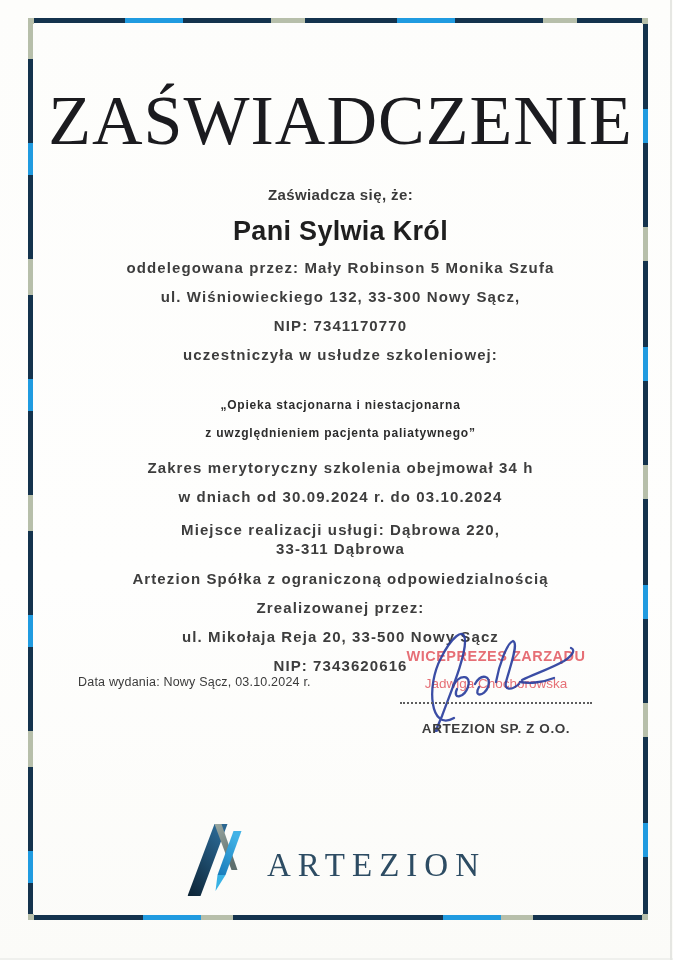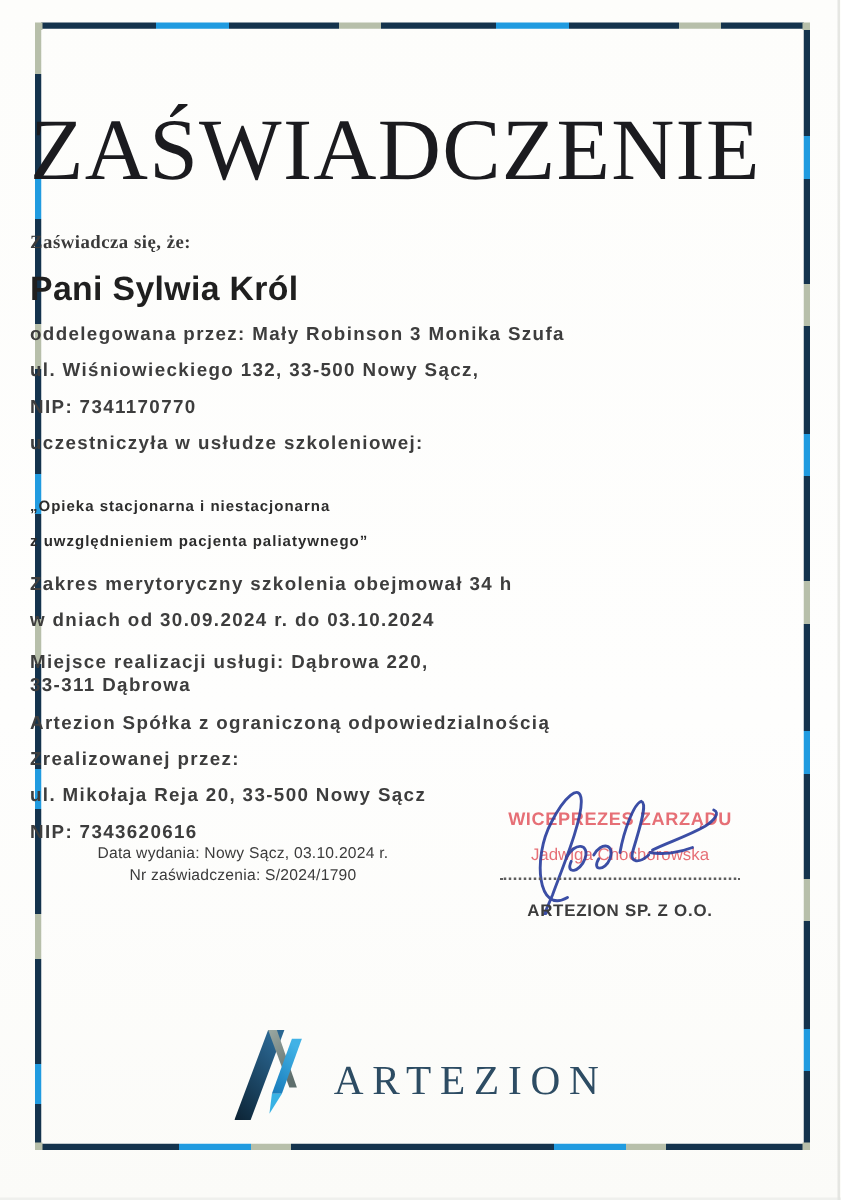--- a/index.html
+++ b/index.html
@@ -47,30 +47,30 @@
       #14334d 0 86px, #209be0 86px 120px, #14334d 120px 204px, #b7bfaa 204px 238px);
   }
   .frame .corner { position: absolute; width: 6px; height: 6px; background: #b7bfaa; }
   .frame .corner.tl { left: 0; top: 0; }
   .frame .corner.tr { right: 0; top: 0; }
   .frame .corner.bl { left: 0; bottom: 0; }
   .frame .corner.br { right: 0; bottom: 0; }
 
   
   .content {
-    position: absolute; left: 24px; right: 40px; top: 0;
-    text-align: left; color: #3d3d3d;
+    position: absolute; left: 48px; right: 40px; top: 0;
+    text-align: center; color: #3d3d3d;
   }
   .title {
     margin-top: 86px;
     font-family: "Liberation Serif", serif;
     font-size: 70px; line-height: 1; font-weight: 400;
     letter-spacing: 1px; color: #1b1b1f;
   }
-  .intro { margin-top: 30px; font-size: 15px; font-weight: 700; letter-spacing: .4px; color: #3a3a3a; font-family: Liberation Serif, serif; }
+  .intro { margin-top: 30px; font-size: 15px; font-weight: 700; letter-spacing: .4px; color: #3a3a3a; }
   .name  { margin-top: 13px; font-size: 27px; font-weight: 700; letter-spacing: .3px; color: #1f1f1f; }
   .line  { margin-top: 12px; font-size: 15px; line-height: 17px; font-weight: 700; letter-spacing: 1.1px; color: #3d3d3d; }
   .course { margin-top: 28px; font-size: 12px; line-height: 28px; font-weight: 700; letter-spacing: .8px; color: #2c2c2c; }
   .twoLine { line-height: 19px; margin-top: 15px; }
   .twoLine span { display: block; }
 
   
   .sig-block { position: absolute; left: 398px; top: 628px; width: 196px; text-align: center; }
   .stamp { position: absolute; left: 0; right: 0; top: 20px; color: #e2575f; opacity: .85; }
   .stamp-role { font-size: 14.5px; font-weight: 700; letter-spacing: .5px; }
@@ -113,22 +113,22 @@
     <div class="corner tl"></div>
     <div class="corner tr"></div>
     <div class="corner bl"></div>
     <div class="corner br"></div>
   </div>
 
   <div class="content">
     <div class="title">ZAŚWIADCZENIE</div>
     <div class="intro">Zaświadcza się, że:</div>
     <div class="name">Pani Sylwia Król</div>
-    <div class="line">oddelegowana przez: Mały Robinson 3 Monika Szufa</div>
-    <div class="line">ul. Wiśniowieckiego 132, 33-500 Nowy Sącz,</div>
+    <div class="line">oddelegowana przez: Mały Robinson 5 Monika Szufa</div>
+    <div class="line">ul. Wiśniowieckiego 132, 33-300 Nowy Sącz,</div>
     <div class="line">NIP: 7341170770</div>
     <div class="line">uczestniczyła w usłudze szkoleniowej:</div>
     <div class="course">
       <span style="display:block">„Opieka stacjonarna i niestacjonarna</span>
       <span style="display:block">z uwzględnieniem pacjenta paliatywnego”</span>
     </div>
     <div class="line">Zakres merytoryczny szkolenia obejmował 34 h</div>
     <div class="line">w dniach od 30.09.2024 r. do 03.10.2024</div>
     <div class="line twoLine">
       <span>Miejsce realizacji usługi: Dąbrowa 220,</span>
@@ -154,21 +154,20 @@
         <path d="M126 58 c 12 -6 28 -11 42 -19 c 8 -5 12 -11 7 -13"></path>
         <path d="M124 60 c 10 2 24 0 34 -4"></path>
       </g>
     </svg>
     <div class="dotline"></div>
     <div class="sig-company">ARTEZION SP. Z O.O.</div>
   </div>
 
   <div class="issue-info">
     <div>Data wydania: Nowy Sącz, 03.10.2024 r.</div>
-    <div>Nr zaświadczenia: S/2024/1790</div>
   </div>
 
   <div class="logo">
     <svg width="56" height="80" viewBox="0 0 56 80">
       <defs>
         <linearGradient id="gNavy" x1="0" y1="1" x2="0.6" y2="0">
           <stop offset="0" stop-color="#0c2334"></stop>
           <stop offset="1" stop-color="#2a6691"></stop>
         </linearGradient>
         <linearGradient id="gGray" x1="0" y1="0" x2="0.5" y2="1">

